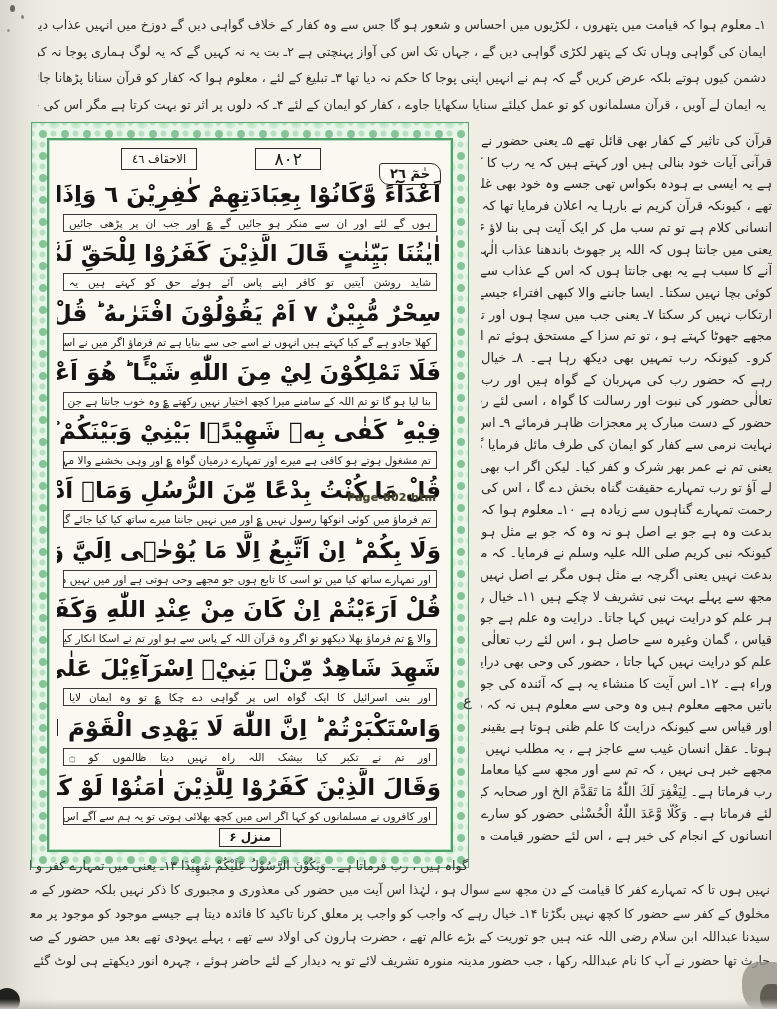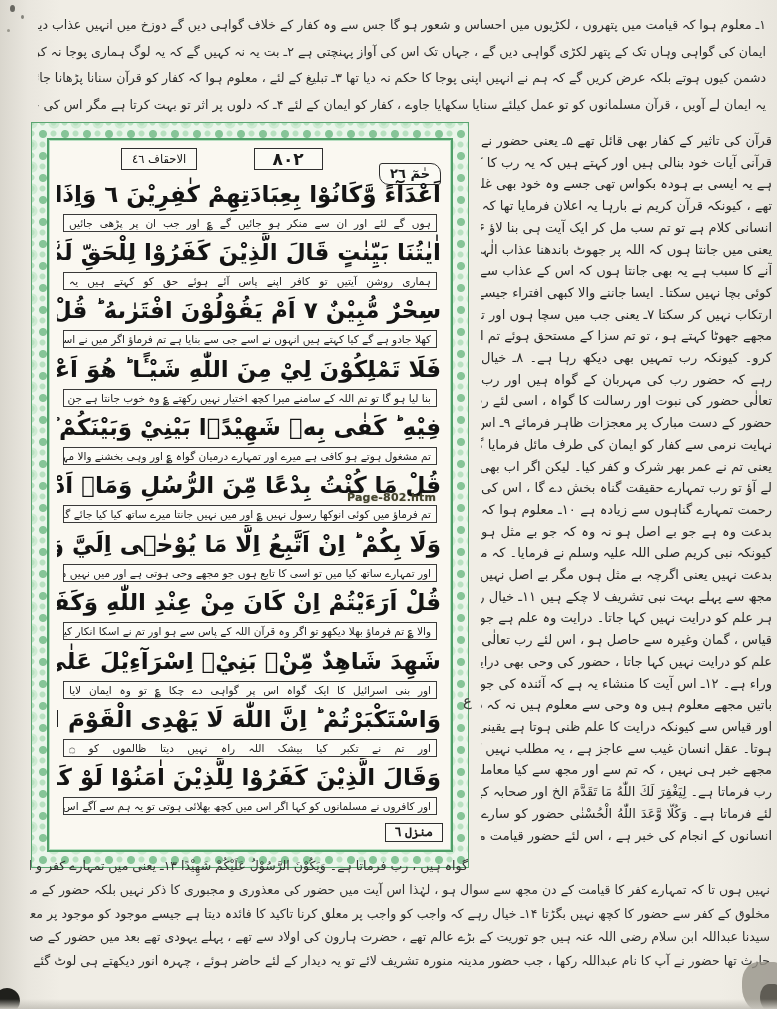--- a/index.html
+++ b/index.html
@@ -31,32 +31,32 @@
          background-size:22px 22px,11px 11px,22px 22px;
          background-position:0 0,5px 5px,11px 11px;}
   .frame-inner{box-sizing:border-box;height:100%;width:100%;
          border:2px solid #4f9f68;box-shadow:0 0 0 1px #b9dfc2 inset;
          background:#faf8f1;padding:4px 8px 2px 8px;
          display:flex;flex-direction:column;}
   .frame-header{display:flex;direction:rtl;align-items:center;height:30px;flex:none;}
   .hdr-box{border:1px solid #2f2f2f;background:#fbfaf4;direction:rtl;
            padding:0 10px;line-height:20px;white-space:nowrap;}
   .hdr-box.juz{font-size:13px;font-weight:bold;margin-right:2px;border-radius:3px 10px 3px 10px;margin-top:29px;}
-  .hdr-box.pageno{font-size:17px;font-weight:bold;margin:0 auto;padding:0 18px;}
+  .hdr-box.pageno{font-size:17px;font-weight:normal;margin:0 auto;padding:0 18px;}
   .hdr-box.surah{font-size:11.5px;margin-left:64px;text-align:center;}
   .verses{flex:1;display:flex;flex-direction:column;justify-content:space-around;direction:rtl;}
   .verse-block{flex:none;}
   .ar{font-size:23px;font-weight:bold;line-height:38px;direction:rtl;
       text-align:justify;text-align-last:justify;white-space:nowrap;overflow:hidden;
       color:#141414;padding:0 2px;}
   .ur{border:1px solid #3a3a3a;margin:1px 6px 0 6px;padding:0 5px;
       font-size:10.5px;line-height:16px;color:#222;direction:rtl;
       text-align:justify;text-align-last:justify;white-space:nowrap;overflow:hidden;
       background:#fcfbf6;}
-  .frame-footer{flex:none;height:32px;display:flex;justify-content:flex-end;align-items:center;font-family:Liberation Serif, serif;}
+  .frame-footer{flex:none;height:22px;display:flex;justify-content:center;align-items:center;}
   .manzil{border:1px solid #2f2f2f;background:#fbfaf4;font-size:12px;font-weight:bold;
           line-height:17px;padding:0 9px;direction:rtl;}
 
   
   .commentary{position:absolute;left:481px;top:130px;width:291px;direction:rtl;
               font-size:13px;color:#2b2b29;}
   .cm-line{line-height:21.7px;text-align:justify;text-align-last:justify;
            white-space:nowrap;overflow:hidden;}
 
   
@@ -93,21 +93,21 @@
         <div class="hdr-box surah">الاحقاف ٤٦</div>
       </div>
       <div class="verses">
 
       <div class="verse-block">
           <div class="ar">اَعْدَآءً وَّكَانُوْا بِعِبَادَتِهِمْ كٰفِرِيْنَ ٦ وَاِذَا تُتْلٰى عَلَيْهِمْ</div>
           <div class="ur">ہوں گے لئے اور ان سے منکر ہو جائیں گے ؏ اور جب ان پر پڑھی جائیں</div>
         </div>
           <div class="verse-block">
           <div class="ar">اٰيٰتُنَا بَيِّنٰتٍ قَالَ الَّذِيْنَ كَفَرُوْا لِلْحَقِّ لَمَّا جَآءَهُمْ ۙ هٰذَا</div>
-          <div class="ur">ہماری روشن آیتیں تو کافر اپنے پاس آئے ہوئے حق کو کہتے ہیں یہ</div>
+          <div class="ur">شاید روشن آیتیں تو کافر اپنے پاس آئے ہوئے حق کو کہتے ہیں یہ</div>
         </div>
           <div class="verse-block">
           <div class="ar">سِحْرٌ مُّبِيْنٌ ٧ اَمْ يَقُوْلُوْنَ افْتَرٰىهُ ؕ قُلْ اِنِ افْتَرَيْتُهٗ</div>
           <div class="ur">کھلا جادو ہے گے کیا کہتے ہیں انہوں نے اسے جی سے بنایا ہے تم فرماؤ اگر میں نے اسے جی سے</div>
         </div>
           <div class="verse-block">
           <div class="ar">فَلَا تَمْلِكُوْنَ لِيْ مِنَ اللّٰهِ شَيْـًٔا ؕ هُوَ اَعْلَمُ بِمَا تُفِيْضُوْنَ</div>
           <div class="ur">بنا لیا ہو گا تو تم اللہ کے سامنے میرا کچھ اختیار نہیں رکھتے ؏ وہ خوب جانتا ہے جن باتوں میں</div>
         </div>
           <div class="verse-block">

